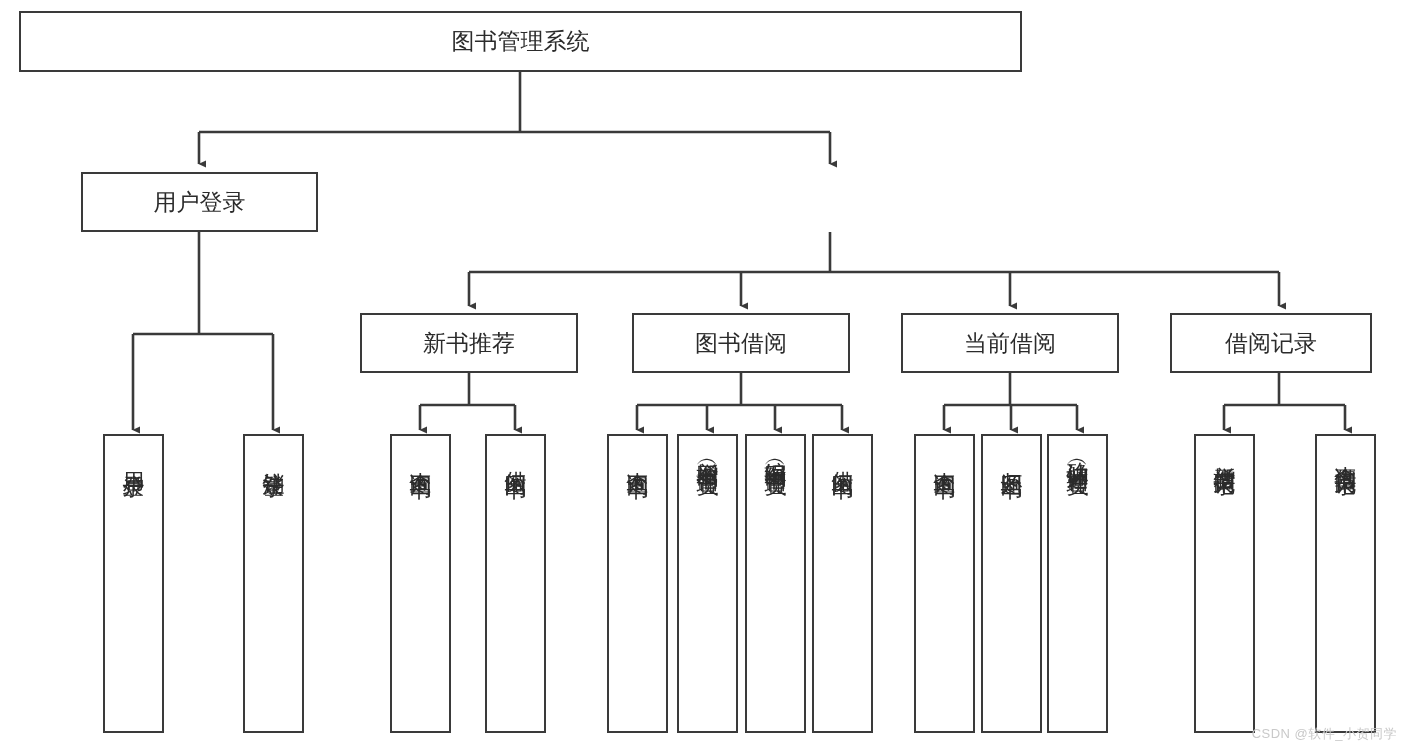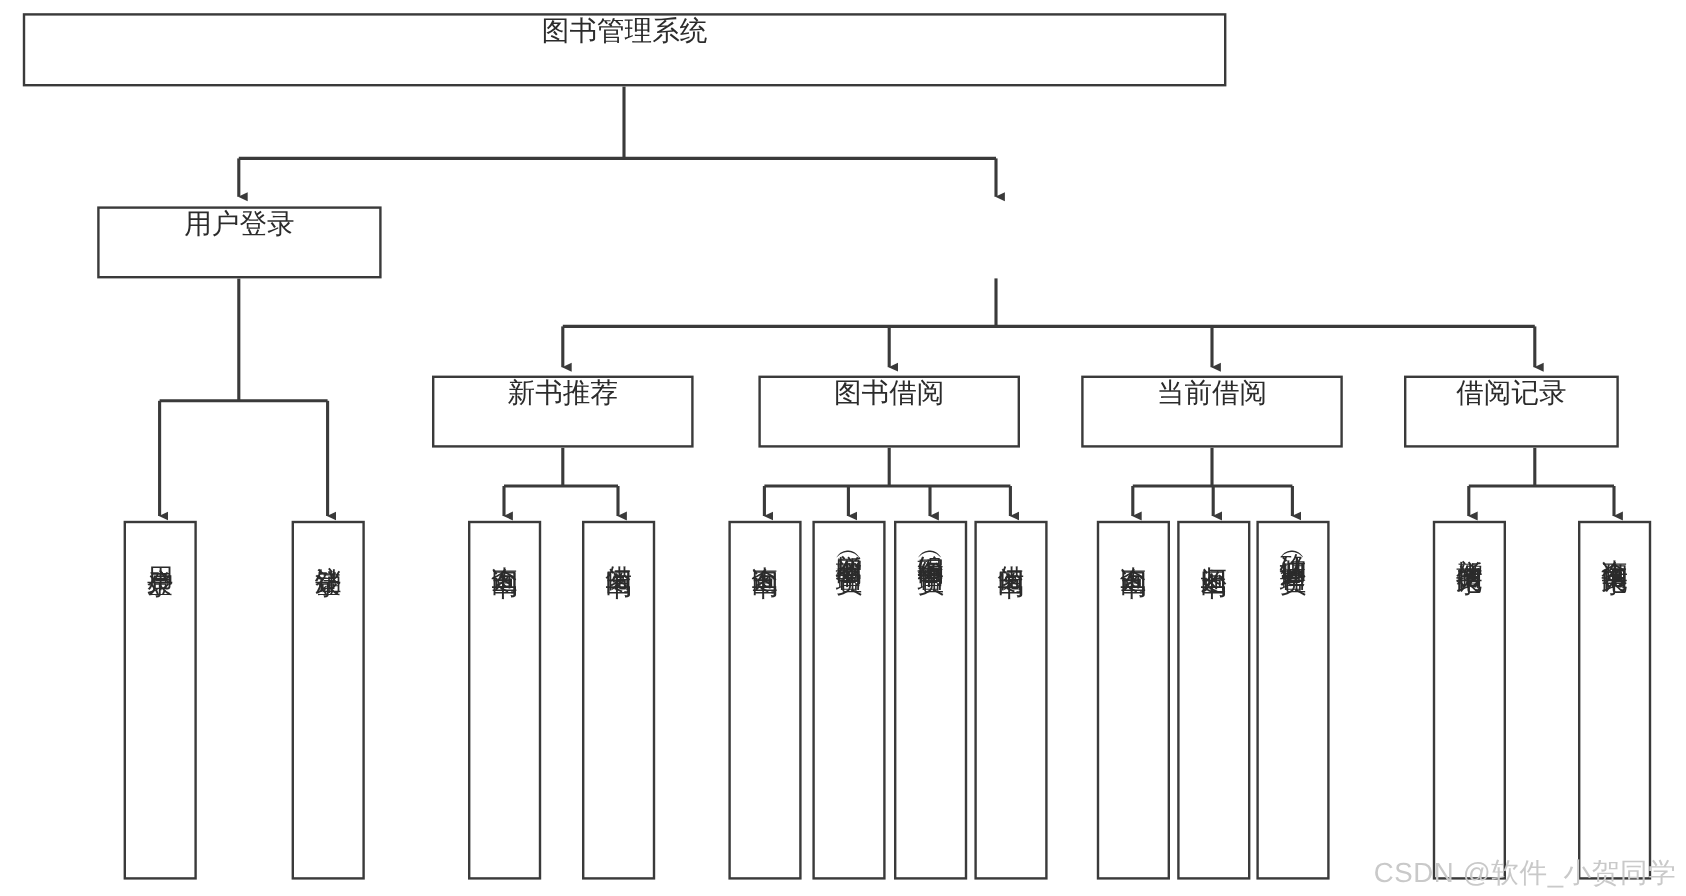--- a/index.html
+++ b/index.html
@@ -24,20 +24,21 @@
     width: 1405px;
     height: 747px;
   }
   .node {
     position: absolute;
     box-sizing: border-box;
     border: 2.5px solid #3a3a3a;
     background: #ffffff;
     color: #2b2b2b;
     display: flex;
+    align-items: center;
     justify-content: center;
     z-index: 2;
   }
   .node .node-label {
     display: block;
     text-align: center;
     line-height: 1.05;
     white-space: nowrap;
     color: #2b2b2b;
   }
@@ -56,21 +57,21 @@
     writing-mode: vertical-rl;
     text-orientation: upright;
     font-size: 22px;
     letter-spacing: 2px;
     line-height: 1;
   }
   #watermark {
     position: absolute;
     right: 8px;
     bottom: 4px;
-    font-size: 23px;
+    font-size: 13px;
     color: #c9c9c9;
     z-index: 5;
     white-space: nowrap;
     letter-spacing: 0.5px;
     margin-top: 24px;
   }
 </style>
 </head>
 <body>
 
@@ -136,21 +137,21 @@
 
   <div class="node horizontal" style="left:632px; top:313px; width:218px; height:60px;">
     <span class="node-label">图书借阅</span>
   </div>
   <div class="node horizontal" style="left:360px; top:313px; width:218px; height:60px;">
     <span class="node-label">新书推荐</span>
   </div>
   <div class="node horizontal" style="left:901px; top:313px; width:218px; height:60px;">
     <span class="node-label">当前借阅</span>
   </div>
-  <div class="node horizontal" style="left:1170px; top:313px; width:179px; height:60px;">
+  <div class="node horizontal" style="left:1170px; top:313px; width:202px; height:60px;">
     <span class="node-label">借阅记录</span>
   </div>
 
   <div class="node vertical" style="left:103px; top:434px; width:61px; height:299px;">
     <span class="node-label">用户登录</span>
   </div>
   <div class="node vertical" style="left:243px; top:434px; width:61px; height:299px;">
     <span class="node-label">注销登录</span>
   </div>
 

